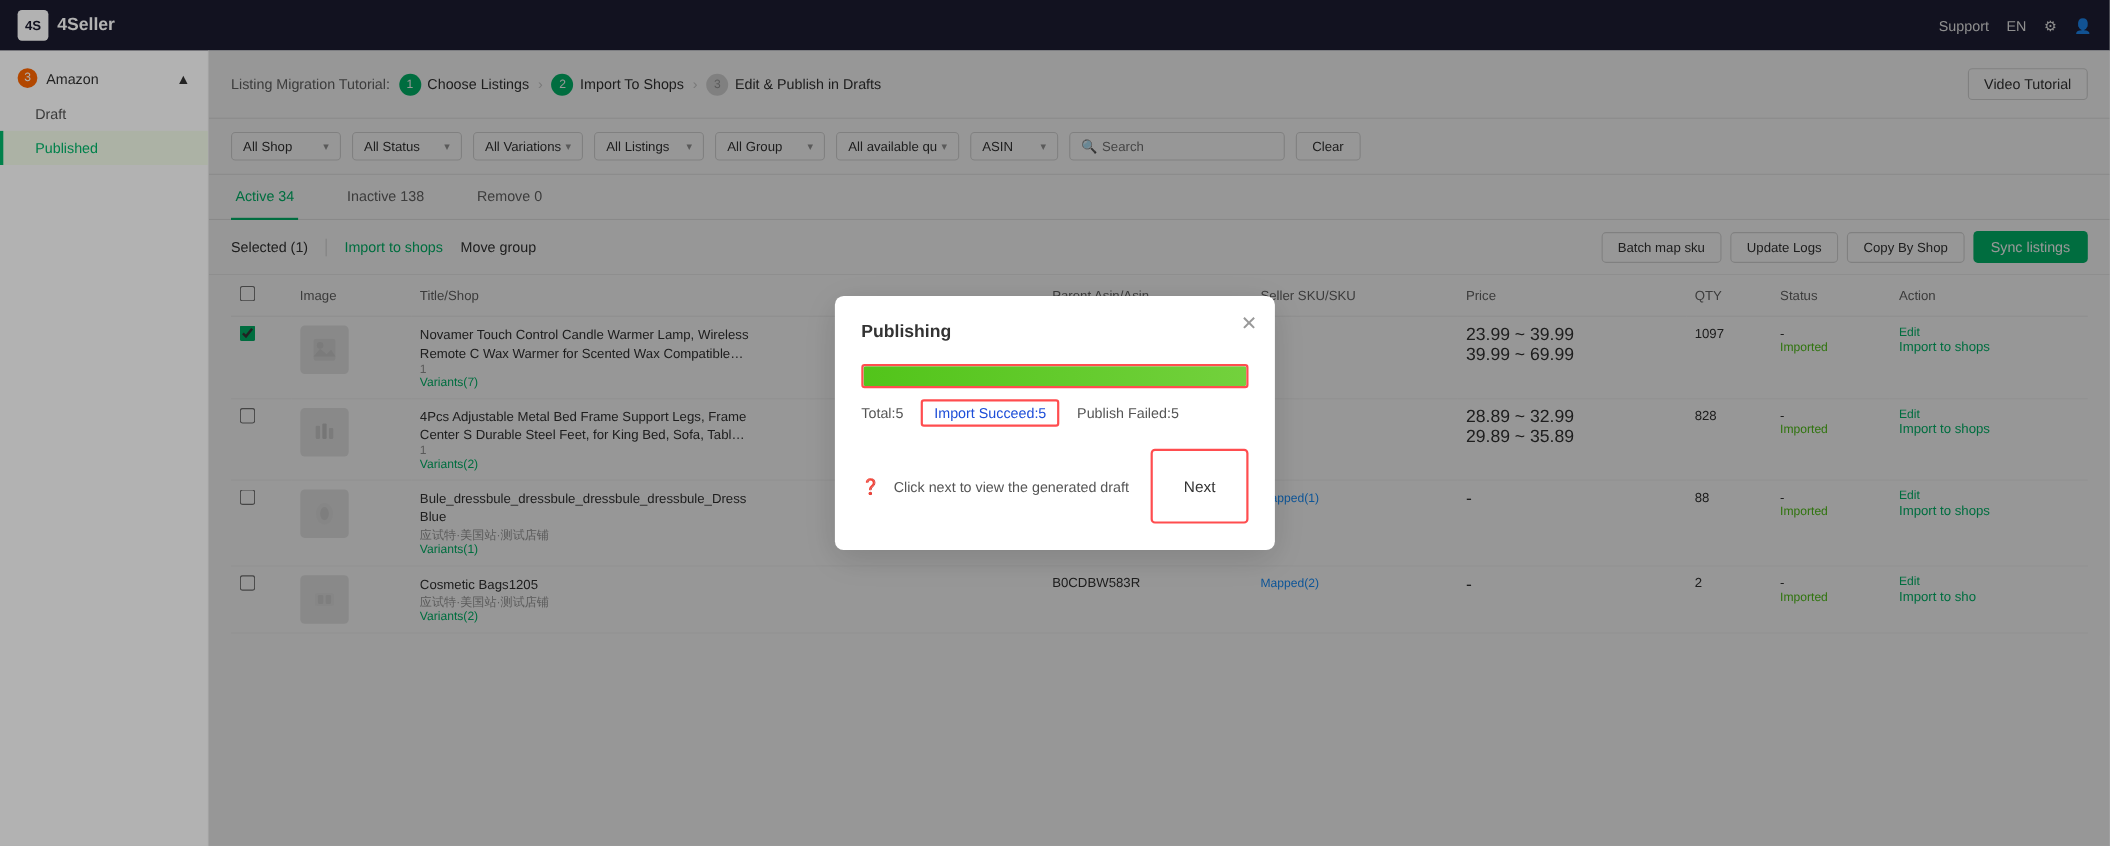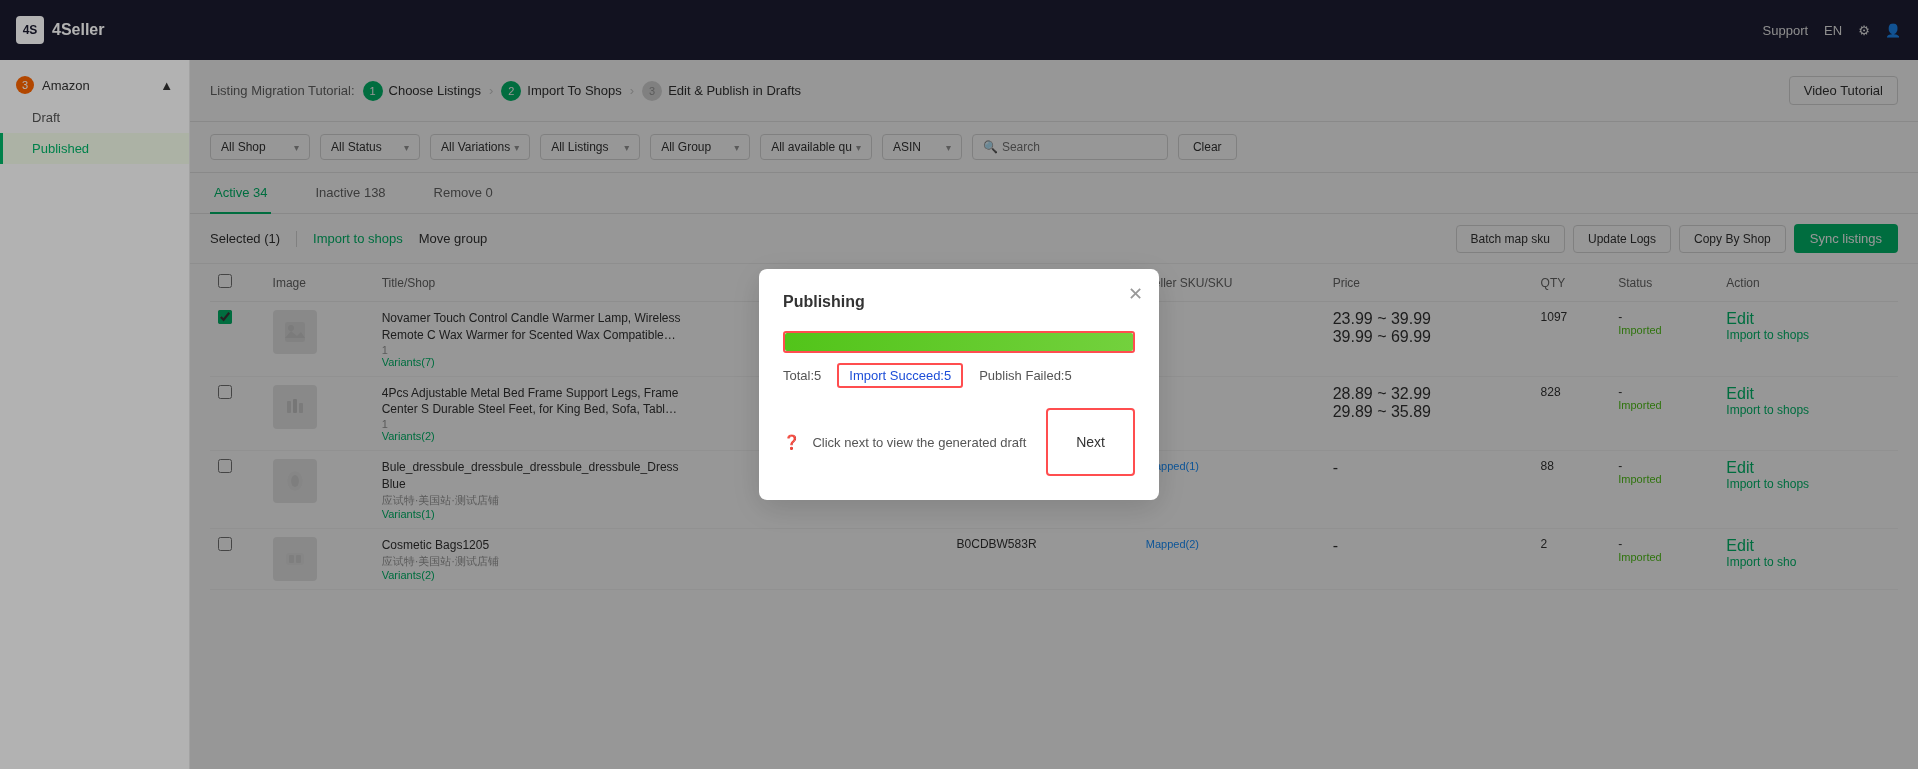--- a/index.html
+++ b/index.html
@@ -1,19 +1,19 @@
 <!DOCTYPE html>
 <html><head>
   <meta charset="utf-8">
   <style>
     * { box-sizing: border-box; margin: 0; padding: 0; }
     body { font-family: -apple-system, BlinkMacSystemFont, 'Segoe UI', sans-serif; font-size: 13px; background: #f5f5f5; color: #333; overflow: hidden; }
 
     
-    .top-nav { background: #1a1a2e; height: 60px; display: flex; align-items: center; padding: 18px 16px; gap: 24px; }
+    .top-nav { background: #1a1a2e; height: 46px; display: flex; align-items: center; padding: 18px 16px; gap: 24px; }
     .logo { display: flex; align-items: center; gap: 8px; color: white; font-weight: bold; font-size: 16px; }
     .logo-icon { width: 28px; height: 28px; background: white; border-radius: 4px; display: flex; align-items: center; justify-content: center; color: #1a1a2e; font-size: 12px; font-weight: bold; }
     .nav-items { display: flex; gap: 20px; margin-left: 8px; }
     .nav-item { color: #ccc; font-size: 13px; cursor: pointer; padding: 4px 0; }
     .nav-item:hover, .nav-item.active { color: white; }
     .nav-item.has-arrow::after { content: ' ▾'; font-size: 10px; }
     .nav-right { margin-left: auto; display: flex; align-items: center; gap: 16px; color: #ccc; font-size: 13px; }
     .nav-right-item { cursor: pointer; color: #ccc; }
 
     
@@ -68,21 +68,21 @@
     table { width: 100%; border-collapse: collapse; font-size: 12px; }
     thead tr { border-bottom: 1px solid #f0f0f0; }
     th { padding: 10px 8px; text-align: left; color: #666; font-weight: 500; font-size: 12px; }
     td { padding: 8px 8px; vertical-align: top; border-bottom: 1px solid #f5f5f5; }
     .product-img { width: 44px; height: 44px; background: #e8e8e8; border-radius: 4px; overflow: hidden; display: flex; align-items: center; justify-content: center; }
     .product-img svg { opacity: 0.4; }
     .product-title { font-size: 12px; color: #333; line-height: 1.4; max-width: 300px; overflow: hidden; text-overflow: ellipsis; display: -webkit-box; -webkit-line-clamp: 2; -webkit-box-orient: vertical; }
     .variants-link { color: #00b96b; font-size: 11px; cursor: pointer; }
     .price-range { font-size: 16px; color: #333; }
     .status-imported { color: #52c41a; font-size: 11px; }
-    .action-edit { color: #00b96b; font-size: 16px; cursor: pointer; }
+    .action-edit { color: #00b96b; font-size: 11px; cursor: pointer; }
     .action-import { color: #00b96b; font-size: 12px; cursor: pointer; }
     .checkbox { width: 14px; height: 14px; cursor: pointer; accent-color: #00b96b; }
     .checkbox-header { width: 14px; height: 14px; cursor: pointer; accent-color: #00b96b; }
 
     
     .modal-overlay { position: fixed; top: 0; left: 0; width: 100%; height: 100%; background: rgba(0,0,0,0.3); display: flex; align-items: center; justify-content: center; z-index: 1000; }
     .modal { background: white; border-radius: 8px; width: 400px; padding: 24px; position: relative; box-shadow: 0 8px 32px rgba(0,0,0,0.15); }
     .modal-title { font-size: 16px; font-weight: 600; color: #333; margin-bottom: 20px; }
     .modal-close { position: absolute; top: 16px; right: 16px; cursor: pointer; color: #999; font-size: 18px; line-height: 1; background: none; border: none; }
     .progress-bar-container { width: 100%; height: 22px; background: #e8e8e8; border-radius: 3px; overflow: hidden; margin-bottom: 10px; border: 2px solid #ff4d4f; }

